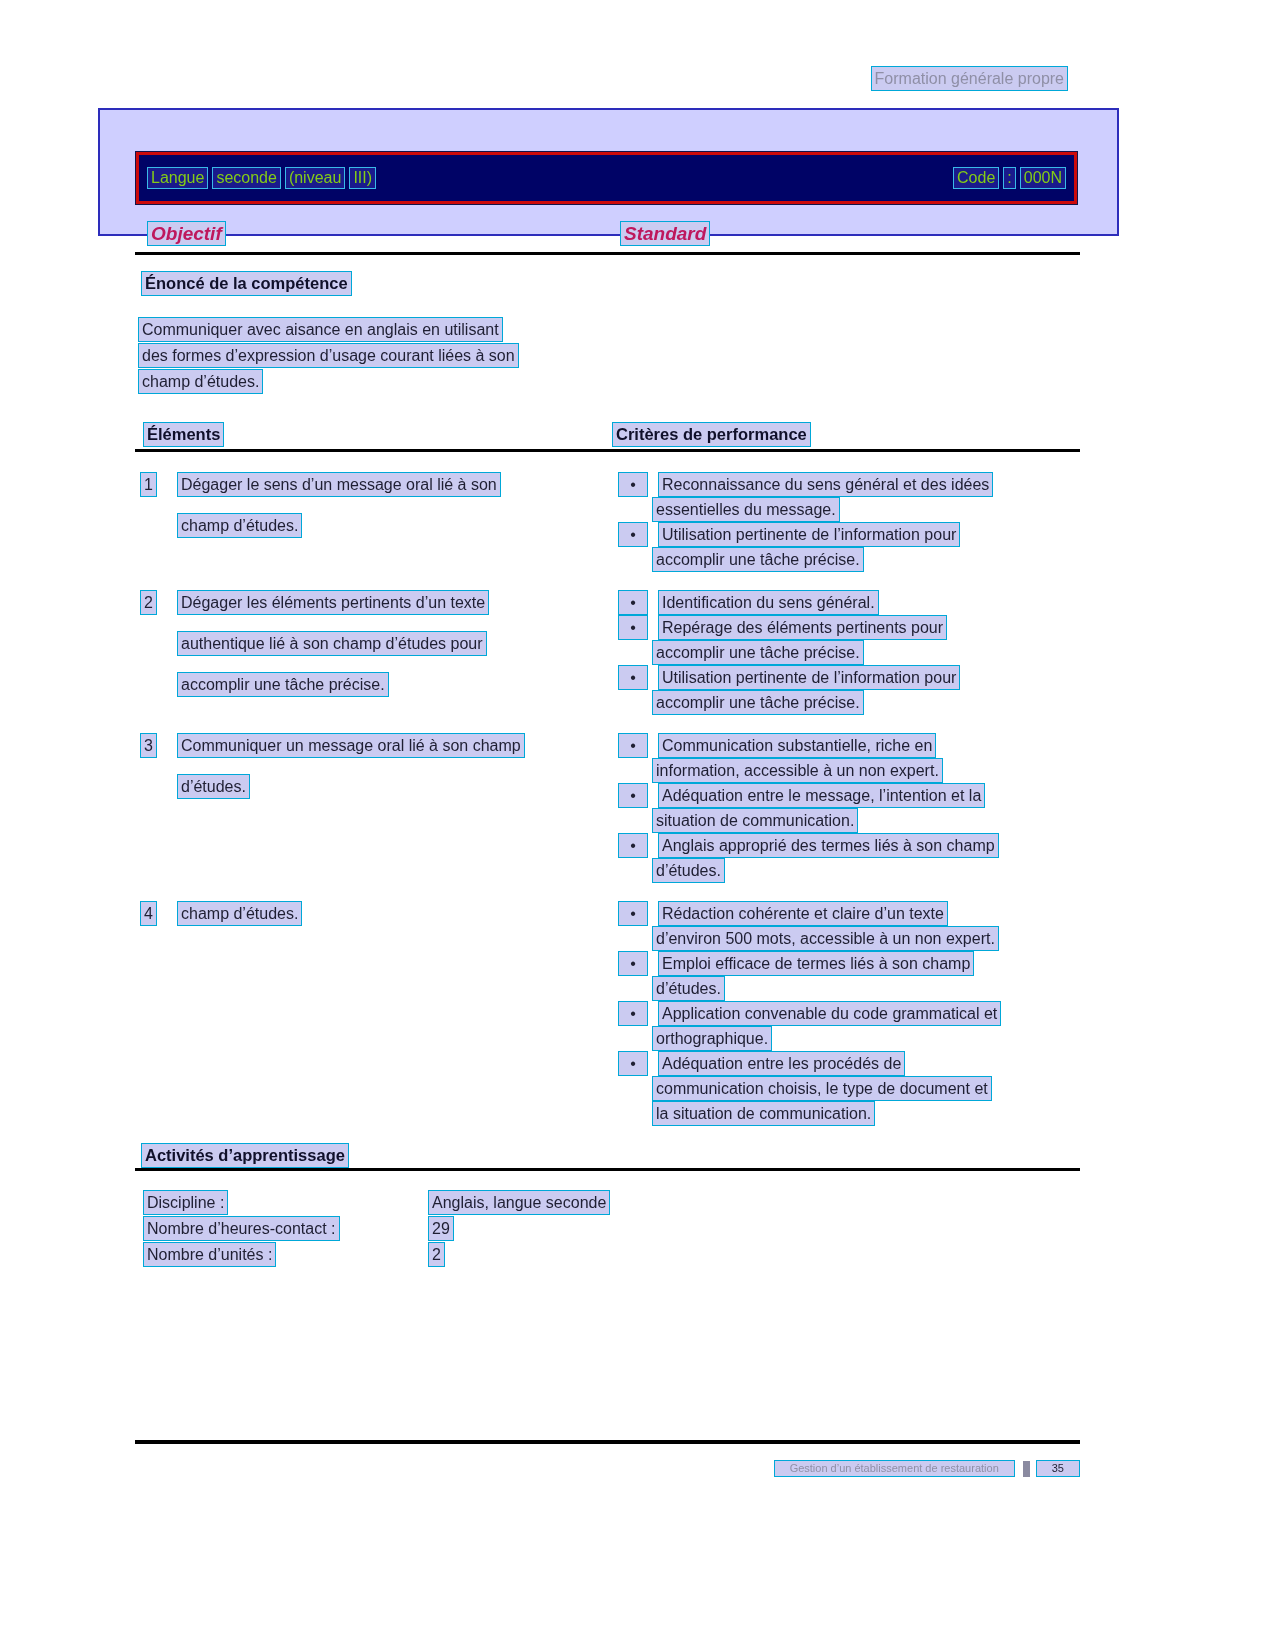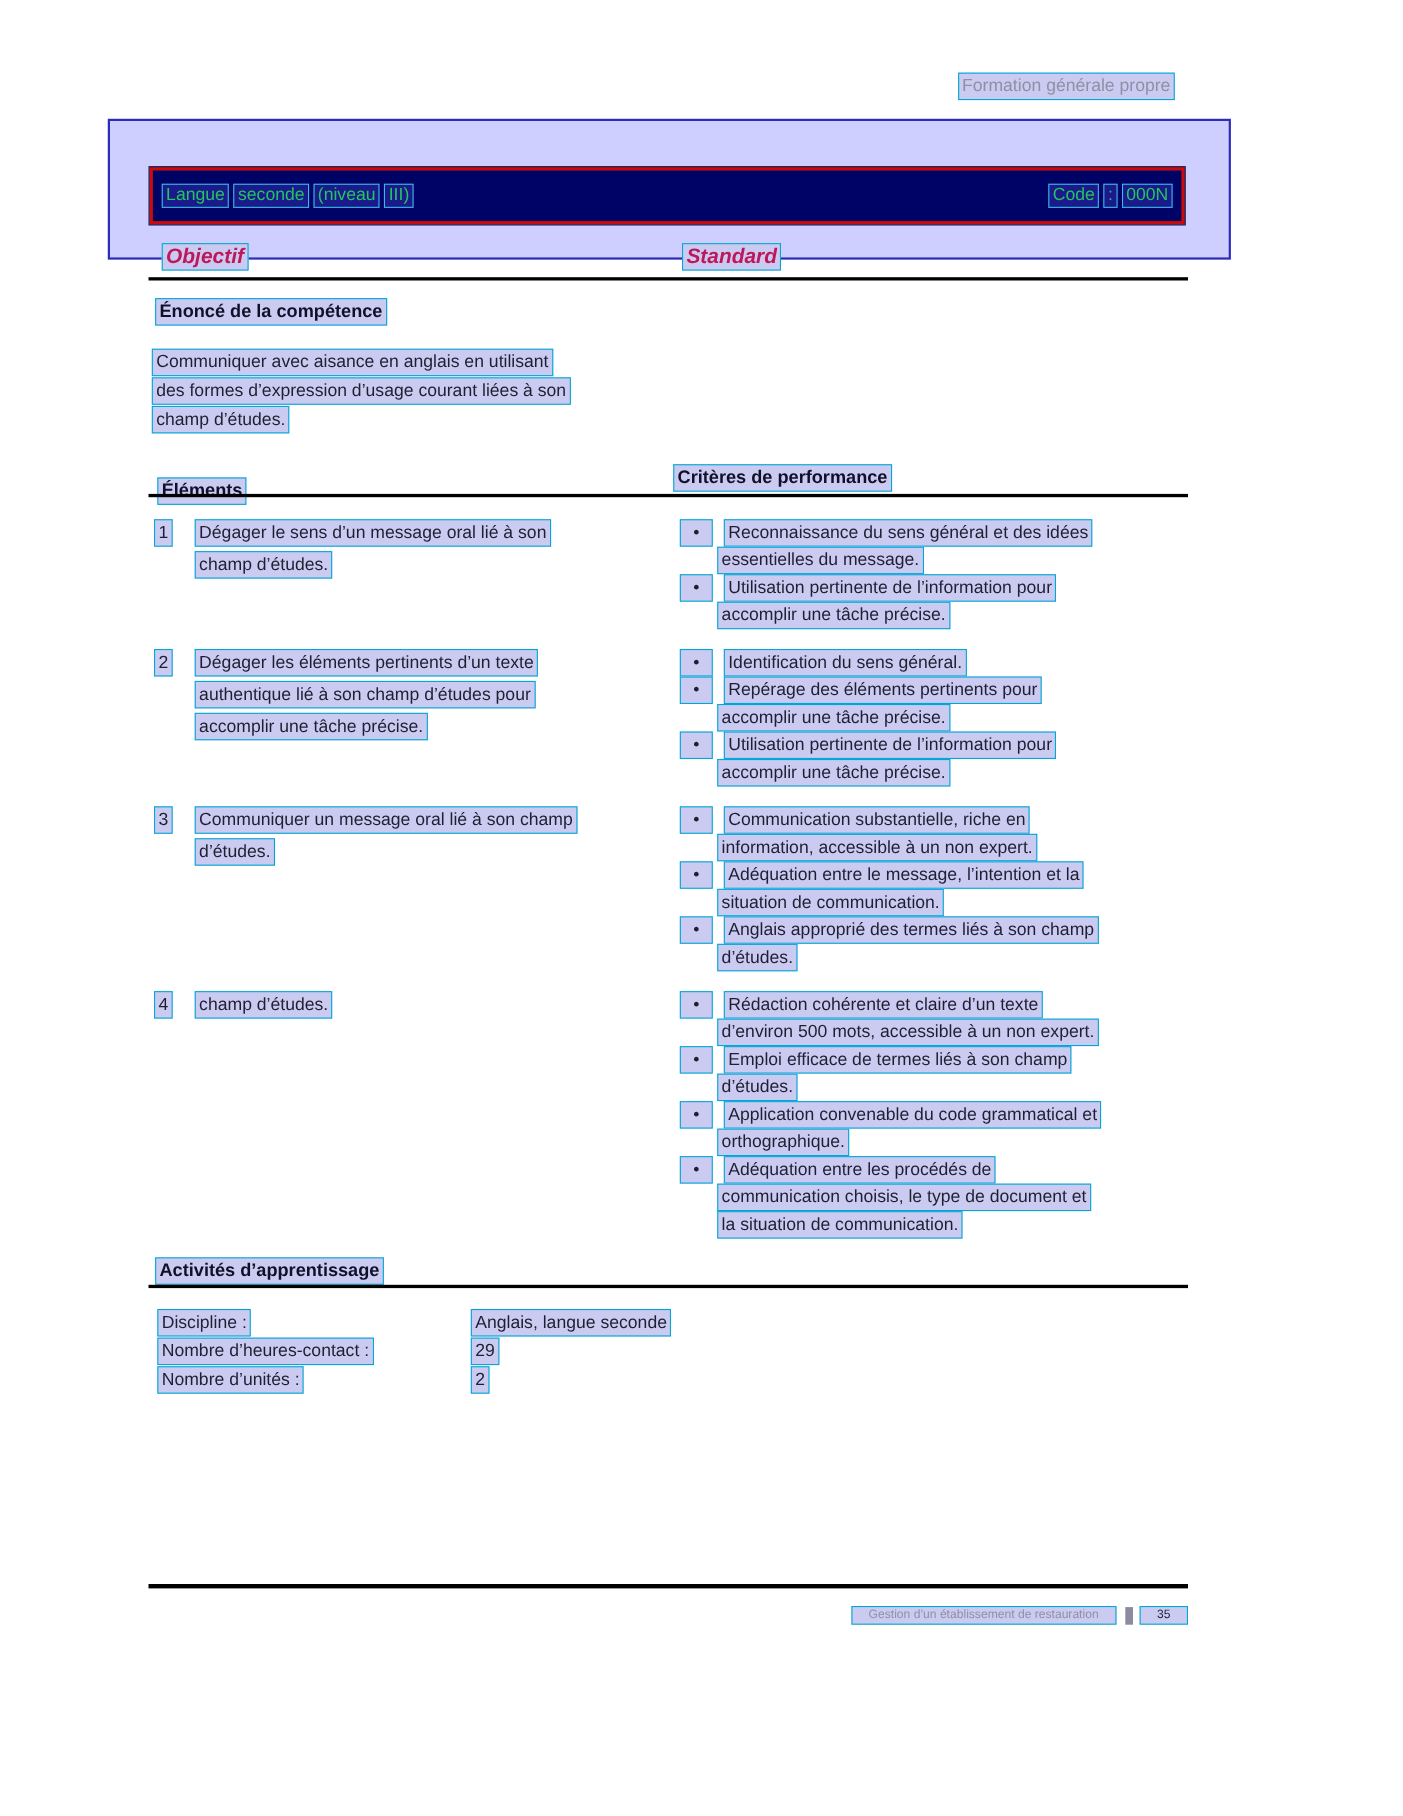--- a/index.html
+++ b/index.html
@@ -16,21 +16,21 @@
 
   
   .top-right { position:absolute; top:66px; right:207px; }
 
   
   .banner { position:absolute; left:98px; top:108px; width:1017px; height:124px;
             background:#cfcfff; border:2px solid #2d2dbb; }
   .navybar { position:absolute; left:36px; top:42px; right:40px; height:46px;
              background:#000366; border:3px solid #cd0a0a; outline:1px solid #14144a;
              display:flex; align-items:center; justify-content:space-between; padding:0 6px; }
-  .w { border:1px solid #39b9e8; background:#1a1a8c; color:#22c55e;
+  .w { border:1px solid #39b9e8; background:#1a1a8c; color:#84cc16;
        padding:0 3px; margin:0 2px; line-height:20px; display:inline-block; font-size:16px; }
 
   
   .colhead { position:absolute; left:135px; top:221px; width:945px; height:30px; }
   .colhead .obj { position:absolute; left:12px; top:0; }
   .colhead .std { position:absolute; left:485px; top:0; }
   .h-bi { font-style:italic; font-weight:bold; font-size:19px; color:#be185d; }
   .h-b  { font-weight:bold; font-size:16.5px; color:#10102a; }
 
   .rule { position:absolute; left:135px; width:945px; background:#000000; }
@@ -39,30 +39,30 @@
   .rule-3 { top:1168px; height:3px; }
   .rule-4 { top:1440px; height:4px; }
 
   
   .enonce-head { position:absolute; left:141px; top:271px; }
   .paragraph { position:absolute; left:138px; top:317px; }
   .pline { margin-bottom:1px; }
 
   
   .elemhead { position:absolute; left:135px; top:422px; width:945px; height:26px; }
-  .elemhead .lh { position:absolute; left:8px; top:12px; }
+  .elemhead .lh { position:absolute; left:8px; top:0; }
   .elemhead .rh { position:absolute; left:477px; top:0; }
 
   
   .rows { position:absolute; left:135px; top:472px; width:945px; }
   .trow { display:flex; margin-bottom:18px; }
   .tleft { width:483px; display:flex; }
   .numcol { width:37px; padding-left:5px; }
   .tlines { flex:1; }
-  .tline { margin-bottom:4px; }
+  .tline { margin-bottom:16px; }
   .tright { flex:1; }
   .bline { display:flex; margin-bottom:0; }
   .bdot { width:22px; text-align:center; margin-right:10px; }
   .cont { margin-left:34px; }
 
   
   .act-head { position:absolute; left:141px; top:1143px; }
   .info { position:absolute; left:135px; top:1190px; }
   .irow { display:flex; margin-bottom:1px; }
   .ilab { width:285px; margin-left:8px; }

